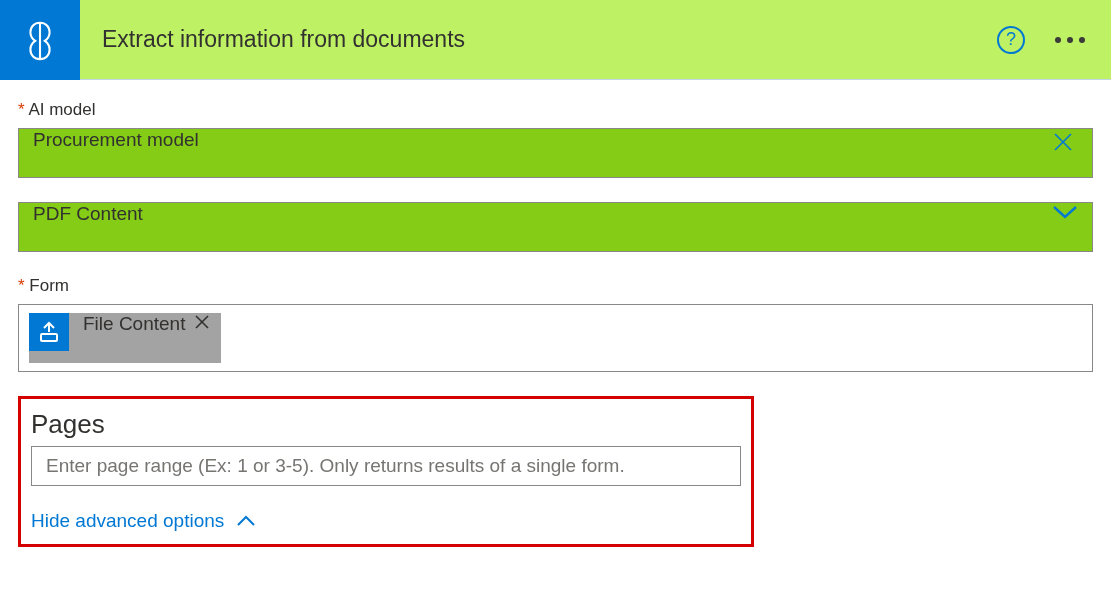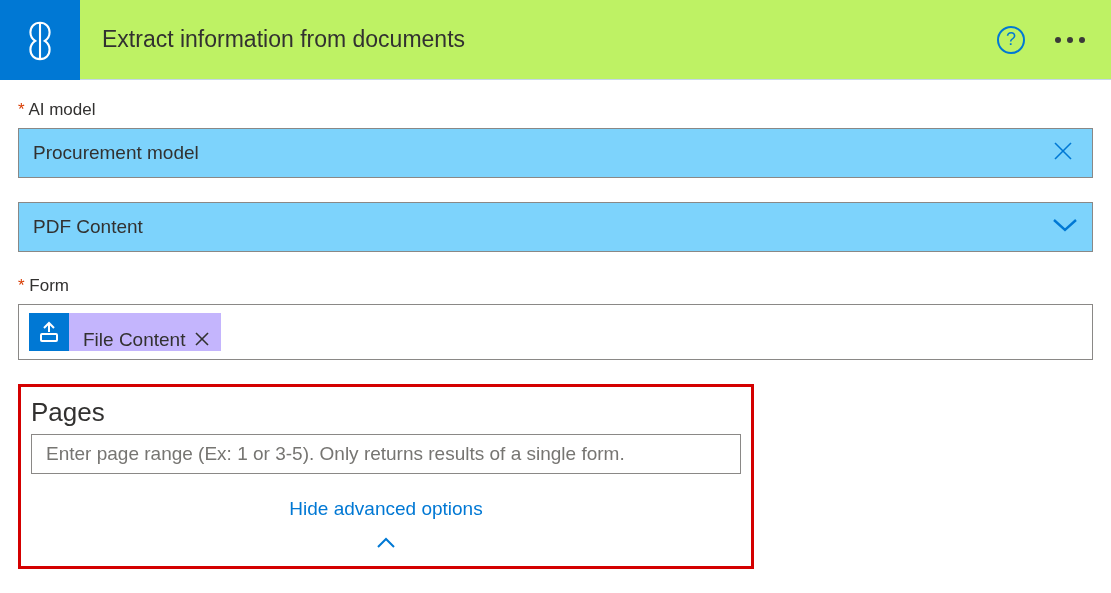--- a/index.html
+++ b/index.html
@@ -79,25 +79,24 @@
   .required::before {
     content: "* ";
     color: #d83b01;
   }
 
   .input-box {
     width: 100%;
     border: 1px solid #8a8886;
     height: 50px;
     display: flex;
-    align-items: center;
     padding: 0 14px;
     font-size: 19px;
     color: #323130;
-    background: #7dd3fc;
+    background: #84cc16;
     position: relative;
   }
   .input-text {
     flex: 1;
   }
   .clear-x {
     color: #0078d4;
     font-size: 26px;
     cursor: pointer;
     padding: 0 4px;
@@ -110,23 +109,23 @@
     width: 100%;
     border: 1px solid #8a8886;
     padding: 8px 10px;
     display: flex;
     align-items: center;
     min-height: 54px;
     background: #fff;
   }
   .token {
     display: inline-flex;
-    align-items: flex-end;
-    background: #c4b5fd;
-    height: 38px;
+    align-items: flex-start;
+    background: #a3a3a3;
+    height: 50px;
     padding-right: 12px;
   }
   .token-icon {
     width: 40px;
     height: 38px;
     background: #0078d4;
     display: flex;
     align-items: center;
     justify-content: center;
     margin-right: 14px;
@@ -167,21 +166,20 @@
   }
 
   .toggle-link {
     display: flex;
     align-items: center;
     color: #0078d4;
     font-size: 19px;
     margin-top: 24px;
     cursor: pointer;
     gap: 12px;
-    flex-direction: column;
   }
 </style>
 </head>
 <body>
 
 <div class="header">
   <div class="header-icon">
     <svg width="46" height="46" viewBox="0 0 48 48" fill="none" stroke="#fff" stroke-width="2.2">
       <path d="M24 6 C18 6 14 10 14 16 C14 20 16 23 19 25 C16 27 14 30 14 34 C14 40 18 44 24 44 C30 44 34 40 34 34 C34 30 32 27 29 25 C32 23 34 20 34 16 C34 10 30 6 24 6 Z"></path>
       <line x1="24" y1="6" x2="24" y2="44"></line>

